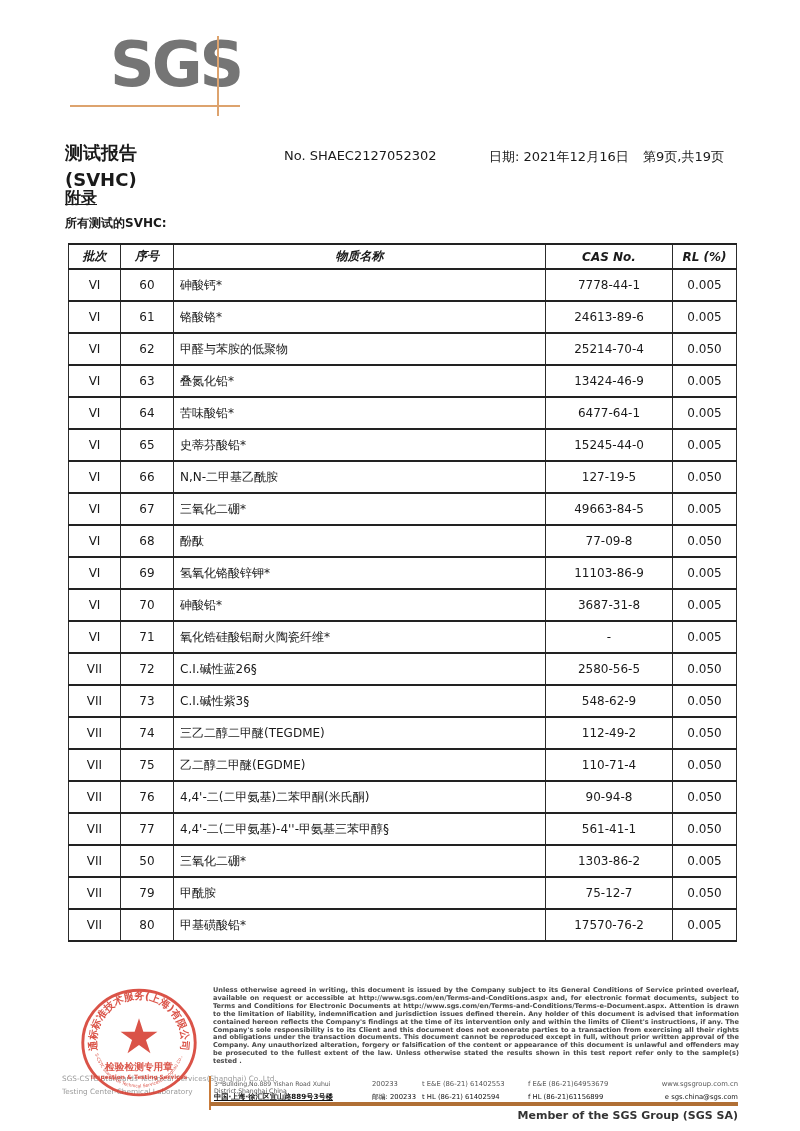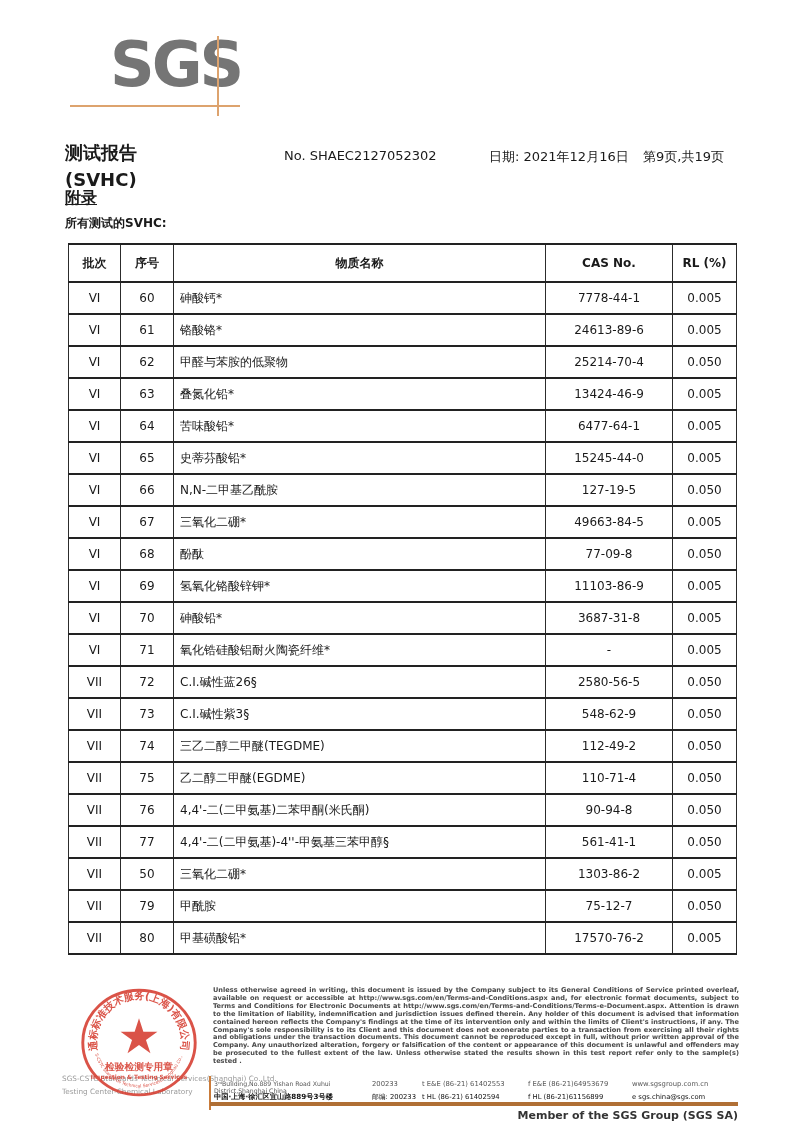--- a/index.html
+++ b/index.html
@@ -33,42 +33,42 @@
   table.svhc col.c-no    { width:53px; }
   table.svhc col.c-name  { width:372px; }
   table.svhc col.c-cas   { width:127px; }
   table.svhc col.c-rl    { width:64px; }
   table.svhc th, table.svhc td {
     border-left:1px solid #2c2c2c; border-right:1px solid #2c2c2c;
     border-top:2px solid #222; border-bottom:2px solid #222;
     text-align:center; vertical-align:middle; font-weight:normal;
     padding:0 2px; overflow:hidden; white-space:nowrap;
   }
-  table.svhc th { height:38px; font-weight:bold; }
+  table.svhc th { height:25px; font-weight:bold;font-style:italic; }
   table.svhc td { height:32px; }
   table.svhc td.cell-name { text-align:left; padding-left:6px; }
   
   .disclaimer {
     position:absolute; left:213px; top:987px; width:526px;
     font-size:6.6px; line-height:1.2; text-align:justify;
     color:#4a4a4a; font-weight:bold;
   }
   .attention {
     position:absolute; left:213px; top:1046px; width:526px;
     font-size:6.6px; line-height:1.2; color:#e8821e; font-weight:bold;
   }
   .addr-row { position:absolute; left:214px; width:524px; display:flex; align-items:baseline; font-size:6.8px; color:#555; }
   .addr-row.r1 { top:1080px; }
   .addr-row.r2 { top:1092px; color:#111; }
   .addr-col-addr { width:158px; font-size:6.2px; }
-  .addr-row.r2 .addr-col-addr { font-size:7.2px; font-weight:bold; }
+  .addr-row.r2 .addr-col-addr { font-size:7.2px; font-weight:bold;text-decoration:underline; }
   .addr-col-post { width:50px; }
   .addr-col-tel  { width:106px; }
   .addr-col-fax  { width:104px; }
-  .addr-col-web  { flex:1; text-align:left; }
+  .addr-col-web  { flex:1; text-align:right; }
   .addr-vline { position:absolute; left:209px; top:1076px; width:2px; height:34px; background:#c97b3a; }
   .footer-rule { position:absolute; left:210px; top:1102px; width:528px; height:3.5px; background:#b06f35; }
   .member { position:absolute; right:62px; top:1109px; font-size:11px; color:#333; font-weight:bold; }
   
   .company-gray { position:absolute; left:62px; font-size:7.3px; color:#9b9b9b; white-space:nowrap; }
   .company-gray.l1 { top:1074px; }
   .company-gray.l2 { top:1087px; }
   .stamp { position:absolute; left:76px; top:986px; width:126px; height:114px; z-index:3; opacity:.88; }
 </style>
 </head>

